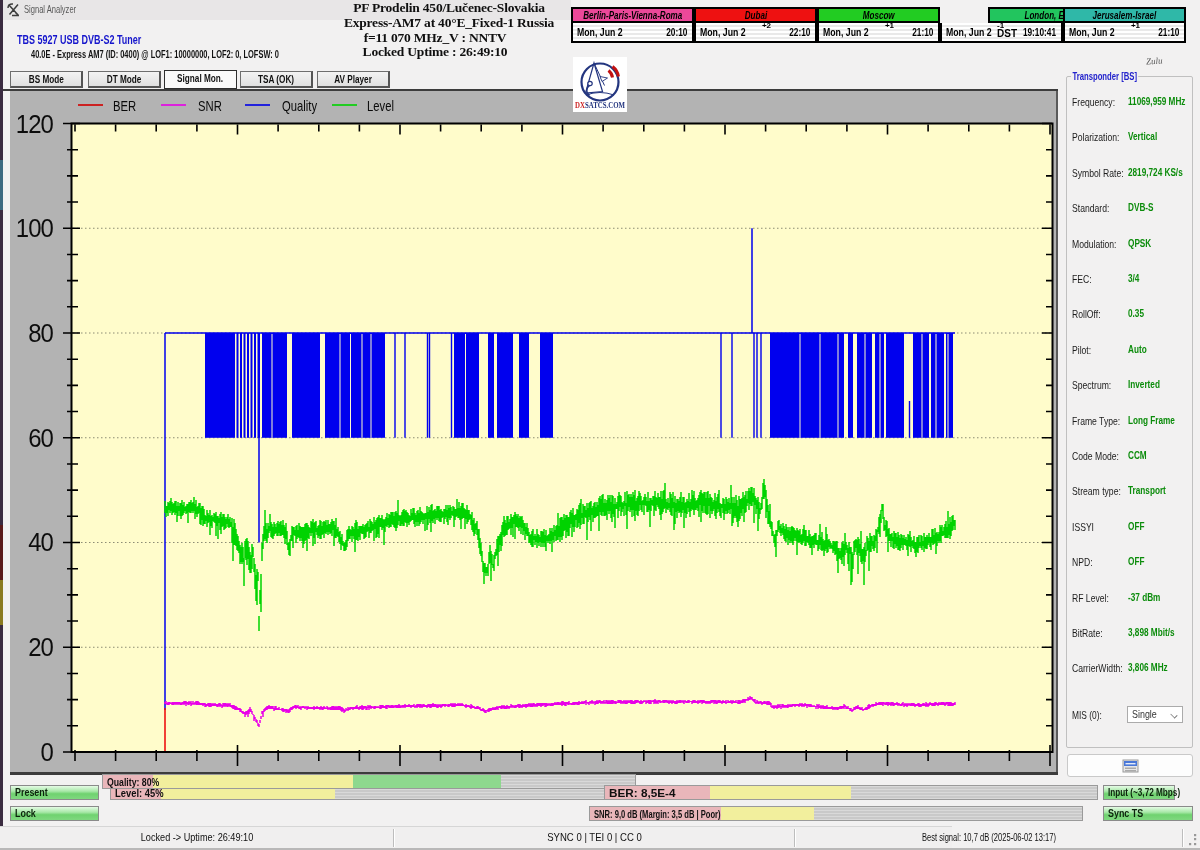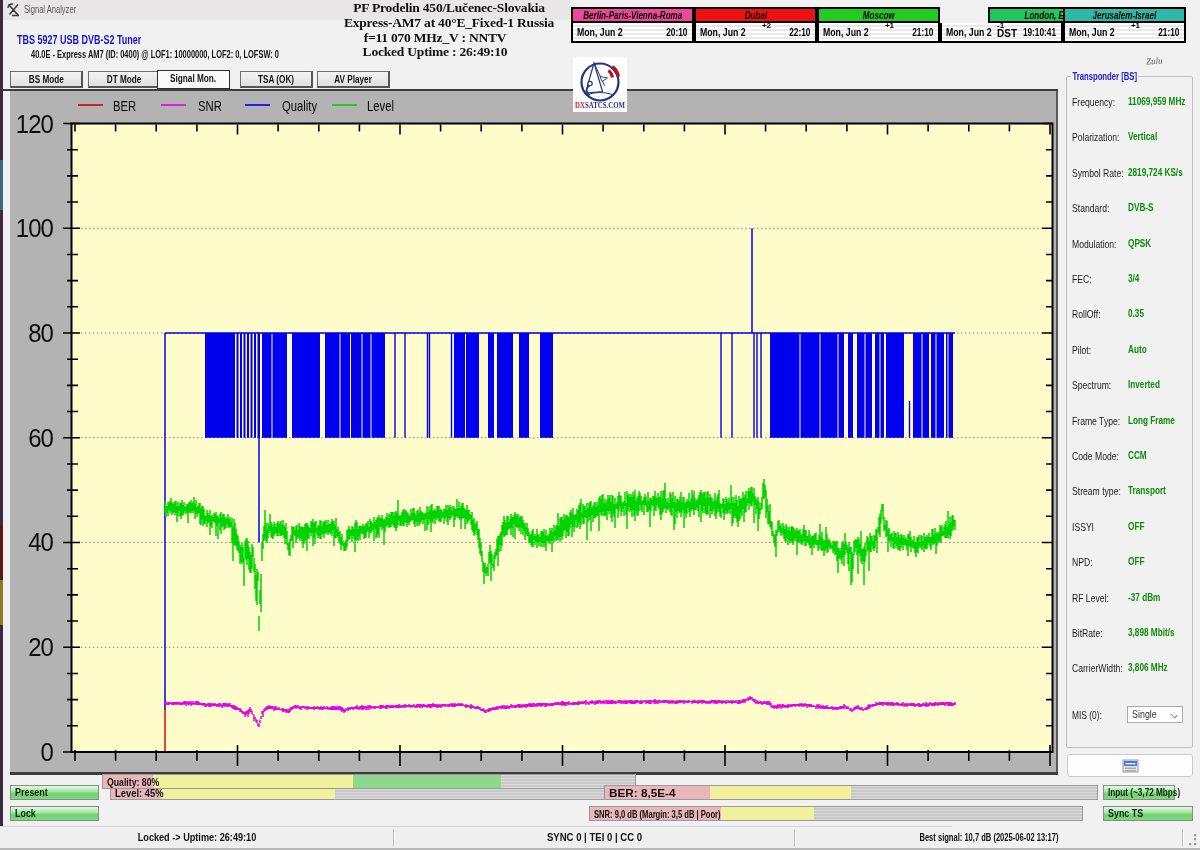--- a/index.html
+++ b/index.html
@@ -57,21 +57,21 @@
  font-size:10.5px;font-weight:bold;color:#0c230c;line-height:13px}
 .gbar span {position:absolute;left:4px;white-space:nowrap;
  transform:scaleX(0.85);transform-origin:left center}
 .meter {position:absolute;height:15px;border:1px solid #9a9a9a;
  background:repeating-linear-gradient(180deg,#d9d9d9 0 1.5px,#c9c9c9 1.5px 3px);
  font-size:10.5px;font-weight:bold;color:#101010;line-height:13px;overflow:hidden}
 .mseg {position:absolute;top:0;height:100%}
 .mtxt {position:absolute;left:4px;top:0.5px;white-space:nowrap;
  transform:scaleX(0.78);transform-origin:left center}
 .status {position:absolute;left:0px;top:826px;width:952px;height:22px;background:#f0efef;
- border-top:1px solid #d6d6d6;font-size:10.5px;font-weight:bold;color:#111}
+ border-top:1px solid #d6d6d6;font-size:10.5px;font-weight:normal;color:#111}
 .stx {position:absolute;top:4px;text-align:center;transform:scaleX(0.72)}
 .ssep {position:absolute;top:2px;height:18px;width:2px;
  border-left:1px solid #bdbdbd;border-right:1px solid #fff}
 .zulu {position:absolute;left:1146px;top:56px;font-size:9px;font-style:italic;color:#555;
  font-family:"Liberation Serif",serif;transform:rotate(-4deg)}
 .chd {position:absolute;top:7px;width:123px;height:16px;border:2px solid #000;
  font-size:11.5px;font-style:italic;font-weight:bold;color:#000;
  display:flex;align-items:center;justify-content:center;overflow:visible}
 .chd span {flex:none;transform:scaleX(0.7);white-space:nowrap}
 .ctm {position:absolute;top:23px;width:123px;height:20px;border:2px solid #000;border-top:none;
@@ -144,21 +144,21 @@
 <div class="ctm" style="left:1063px">
     <span class="cd">Mon, Jun 2</span>
     <span class="off">
       <span class="sup">+1</span>
     </span>
     <span class="ct">21:10</span>
   </div>
 <div class="zulu">Zulu</div>
 <div class="tab" style="left:10px"><span>BS Mode</span></div>
 <div class="tab" style="left:88px"><span>DT Mode</span></div>
-<div class="tab act" style="left:157px"><span>Signal Mon.</span></div>
+<div class="tab act" style="left:164px"><span>Signal Mon.</span></div>
 <div class="tab" style="left:240px"><span>TSA (OK)</span></div>
 <div class="tab" style="left:317px"><span>AV Player</span></div>
 <div class="tabline"></div>
 <div class="panel"></div>
 <div class="pbot"></div>
 <div class="leg" style="left:113px">BER</div>
 <div class="legline" style="left:78px;background:#cc2222"></div>
 <div class="leg" style="left:198px">SNR</div>
 <div class="legline" style="left:161px;background:#dd22dd"></div>
 <div class="leg" style="left:282px">Quality</div>

